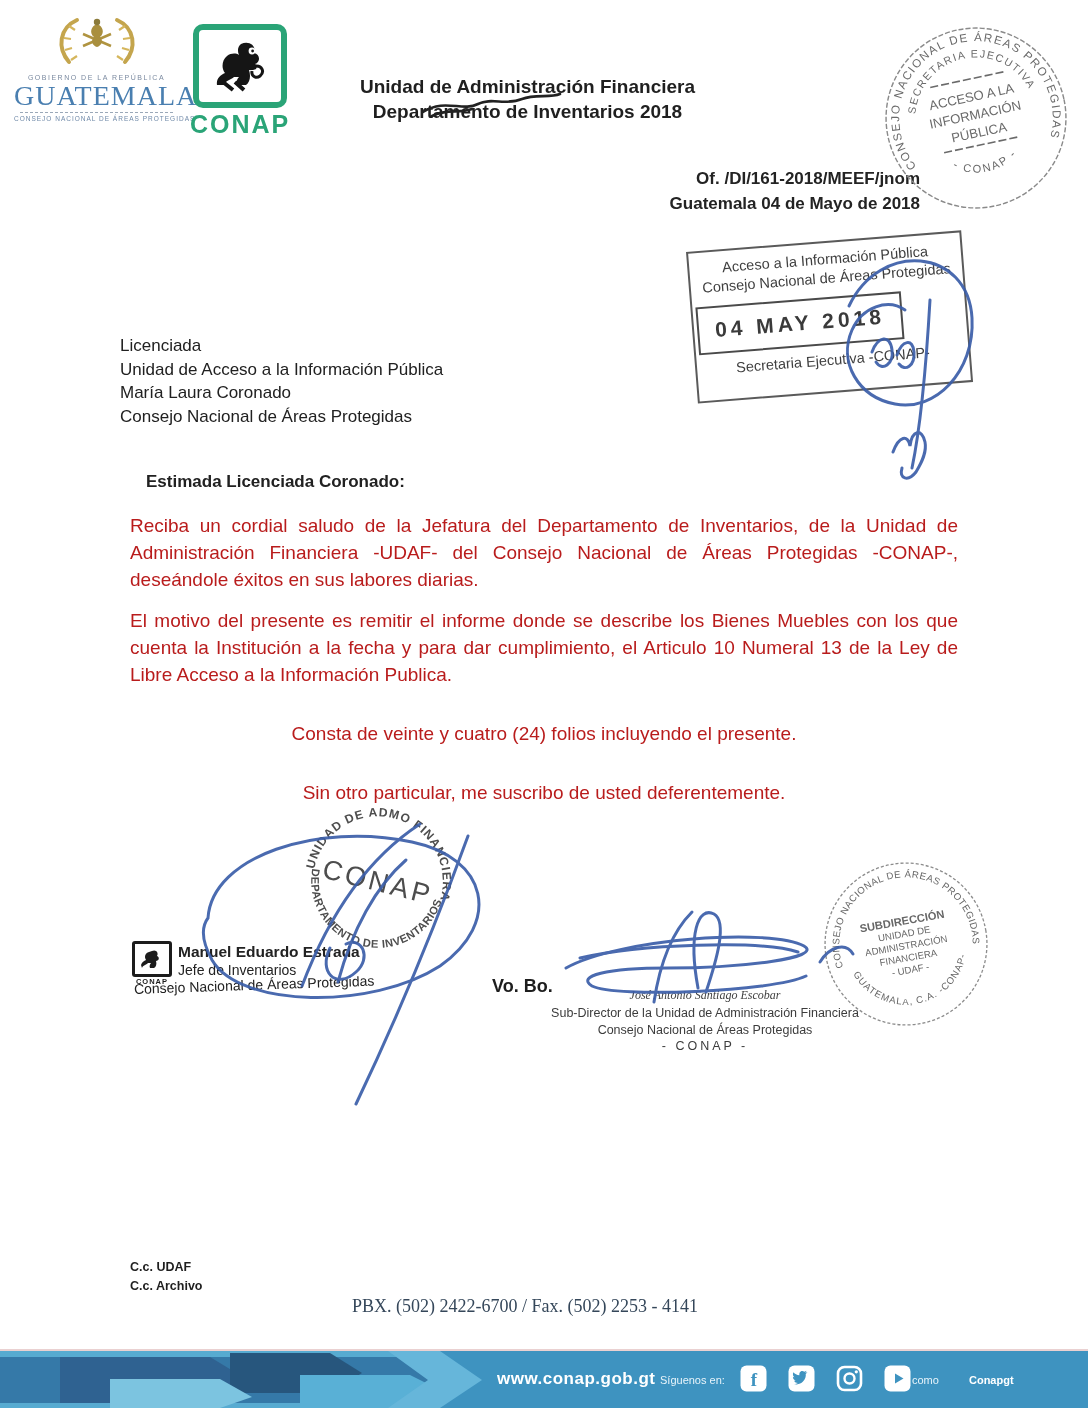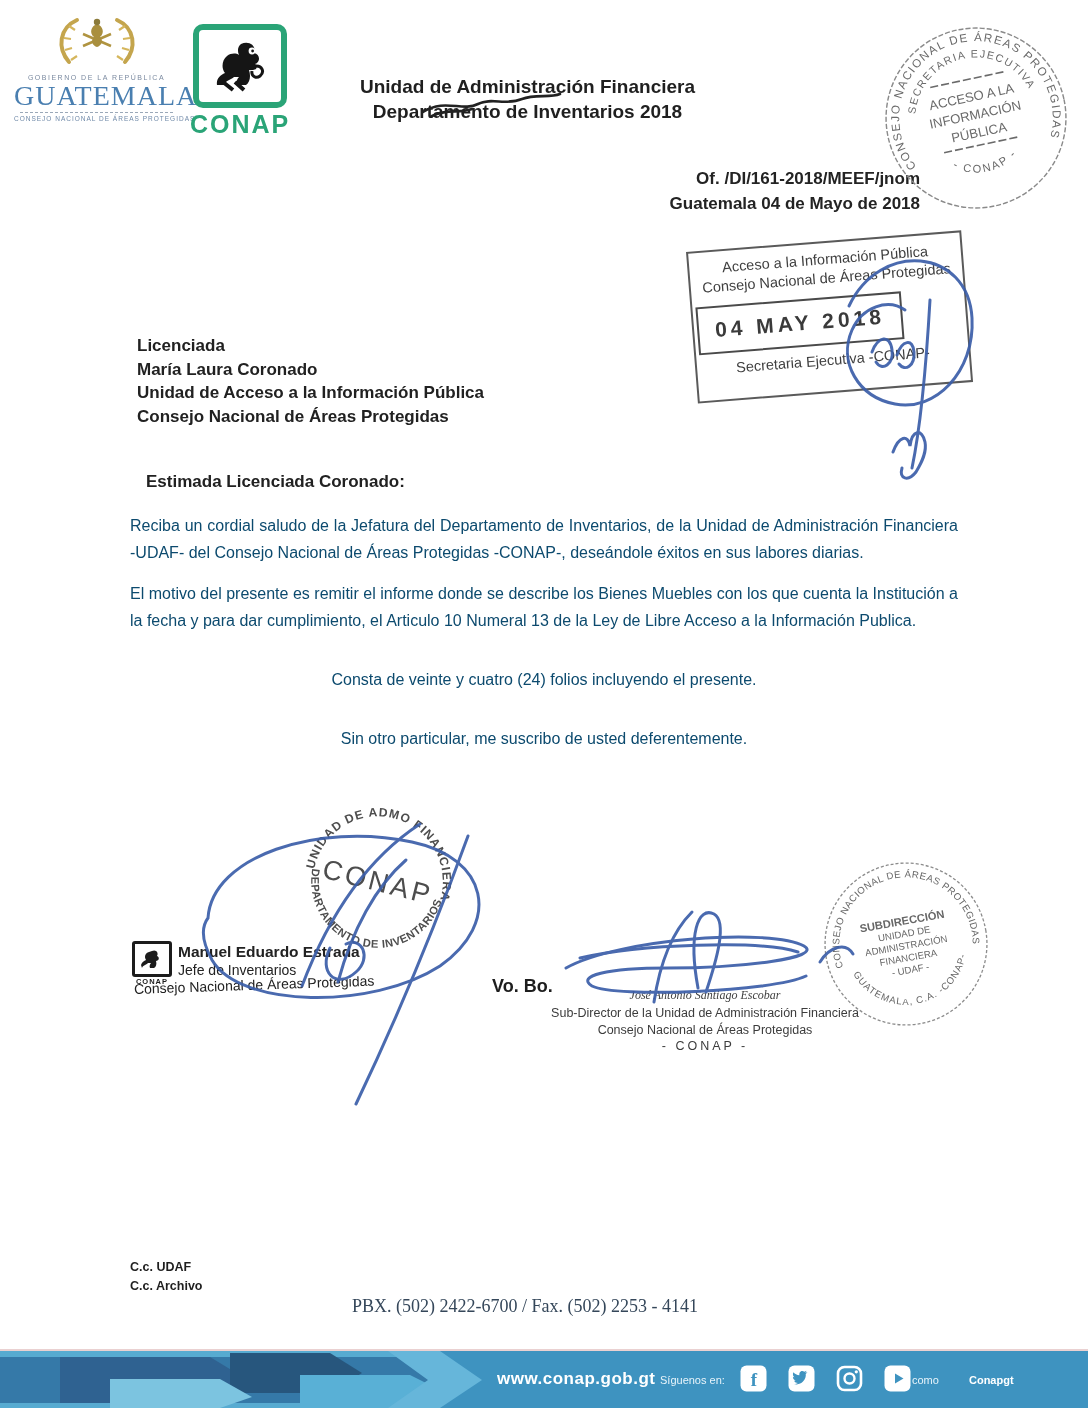--- a/index.html
+++ b/index.html
@@ -22,23 +22,23 @@
   .ref-block{left:520px;top:166px;width:400px;text-align:right;font-weight:bold;font-size:17px;line-height:25px;color:#232323;}
   
   .rcv-stamp{
     left:686px;top:252px;width:276px;height:152px;box-sizing:border-box;
     border:2px solid #5a5a5a;transform:rotate(-4.5deg);transform-origin:top left;
     text-align:center;color:#3f3f3f;padding-top:7px;background:rgba(255,255,255,0.0);
   }
   .rcv-l{font-size:14.5px;line-height:19px;}
   .rcv-datebox{display:inline-block;border:2px solid #4a4a4a;padding:10px 16px;margin:9px 60px 6px 0;font-size:21px;letter-spacing:4px;font-weight:bold;color:#3a3a3a;}
   
-  .addr-block{left:137px;top:334px;font-weight:bold;font-size:17px;line-height:23.5px;color:#212121;}
+  .addr-block{left:120px;top:334px;font-weight:normal;font-size:17px;line-height:23.5px;color:#212121;}
   .salutation{left:130px;top:472px;font-weight:bold;font-size:17px;color:#212121;margin-left:16px;}
-  .body-text{left:130px;top:512px;width:828px;font-size:16px;line-height:27px;color:#0c4a6e;}
+  .body-text{left:130px;top:512px;width:828px;font-size:19px;line-height:27px;color:#b91c1c;}
   .body-text p{margin:0 0 14px 0;text-align:justify;}
   .body-text p.short{text-align:center;margin-top:32px;}
   
   .vobo{left:492px;top:976px;font-weight:bold;font-size:18px;color:#1e1e1e;}
   .appr-block{left:540px;top:988px;width:330px;text-align:center;}
   .appr-name{font-family:"Liberation Serif",serif;font-style:italic;font-size:12px;color:#404040;}
   .appr-sub{font-size:12.5px;color:#3c3c3c;line-height:16.5px;margin-top:2px;}
   .sig-name-block{left:178px;top:942px;font-size:14px;color:#222;line-height:19px;}
   .sig-name{font-weight:bold;font-size:15.5px;}
   .sig-org{transform:rotate(-2deg);transform-origin:left;margin-left:-44px;}
@@ -122,22 +122,22 @@
 
   <div class="abs rcv-stamp">
     <div class="rcv-l">Acceso a la Información Pública</div>
     <div class="rcv-l">Consejo Nacional de Áreas Protegidas</div>
     <div class="rcv-datebox">04 MAY 2018</div>
     <div class="rcv-l">Secretaria Ejecutiva -CONAP-</div>
   </div>
 
   <div class="abs addr-block">
     <div>Licenciada</div>
+    <div>Unidad de Acceso a la Información Pública</div>
     <div>María Laura Coronado</div>
-    <div>Unidad de Acceso a la Información Pública</div>
     <div>Consejo Nacional de Áreas Protegidas</div>
   </div>
 
   <div class="abs salutation">Estimada Licenciada Coronado:</div>
 
   <div class="abs body-text">
     <p>Reciba un cordial saludo de la Jefatura del Departamento de Inventarios, de la Unidad de Administración Financiera -UDAF- del Consejo Nacional de Áreas Protegidas -CONAP-, deseándole éxitos en sus labores diarias.</p>
     <p>El motivo del presente es remitir el informe donde se describe los Bienes Muebles con los que cuenta la Institución a la fecha y para dar cumplimiento, el Articulo 10 Numeral 13 de la Ley de Libre Acceso a la Información Publica.</p>
     <p class="short">Consta de veinte y cuatro (24) folios incluyendo el presente.</p>
     <p class="short">Sin otro particular, me suscribo de usted deferentemente.</p>

